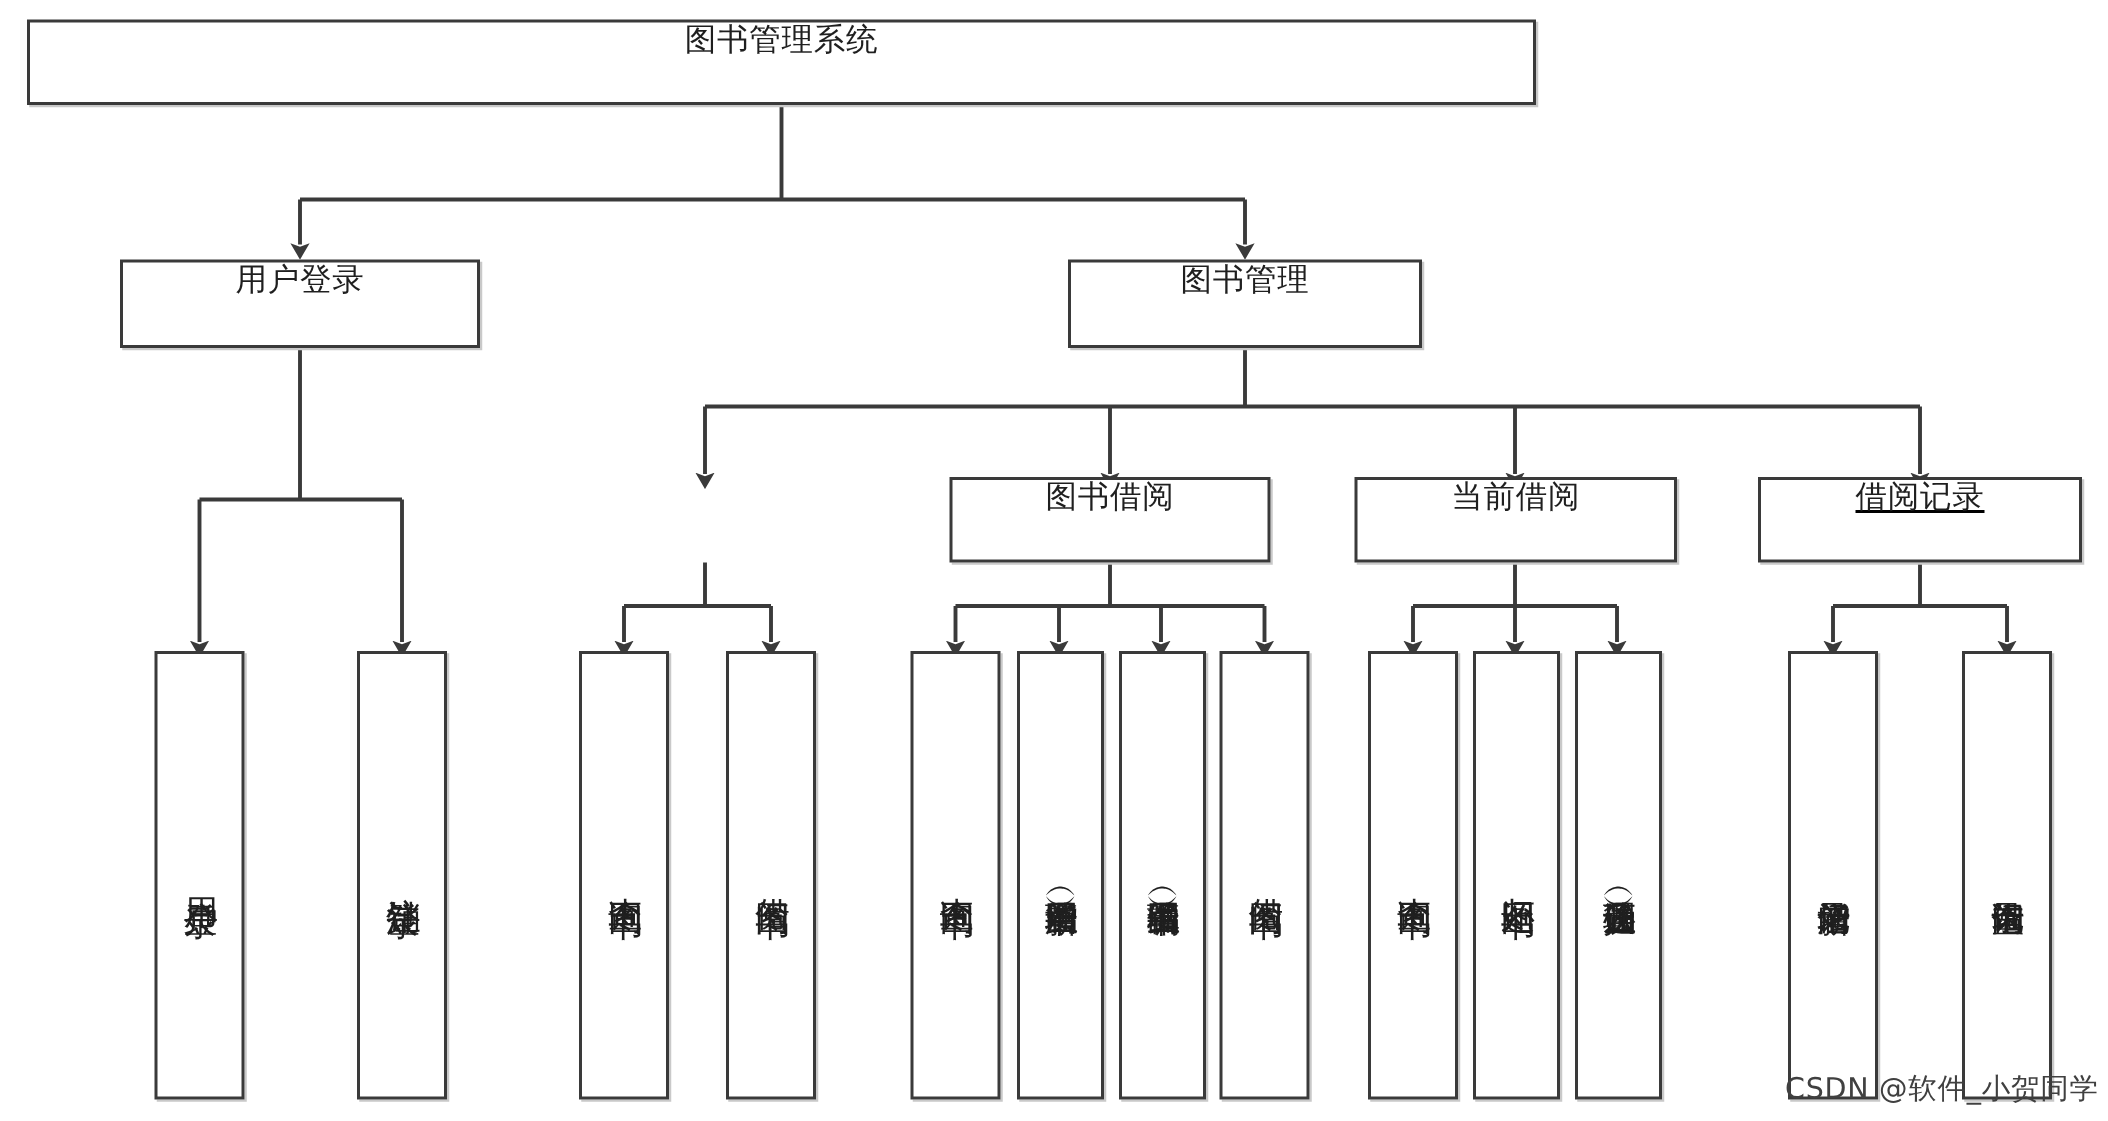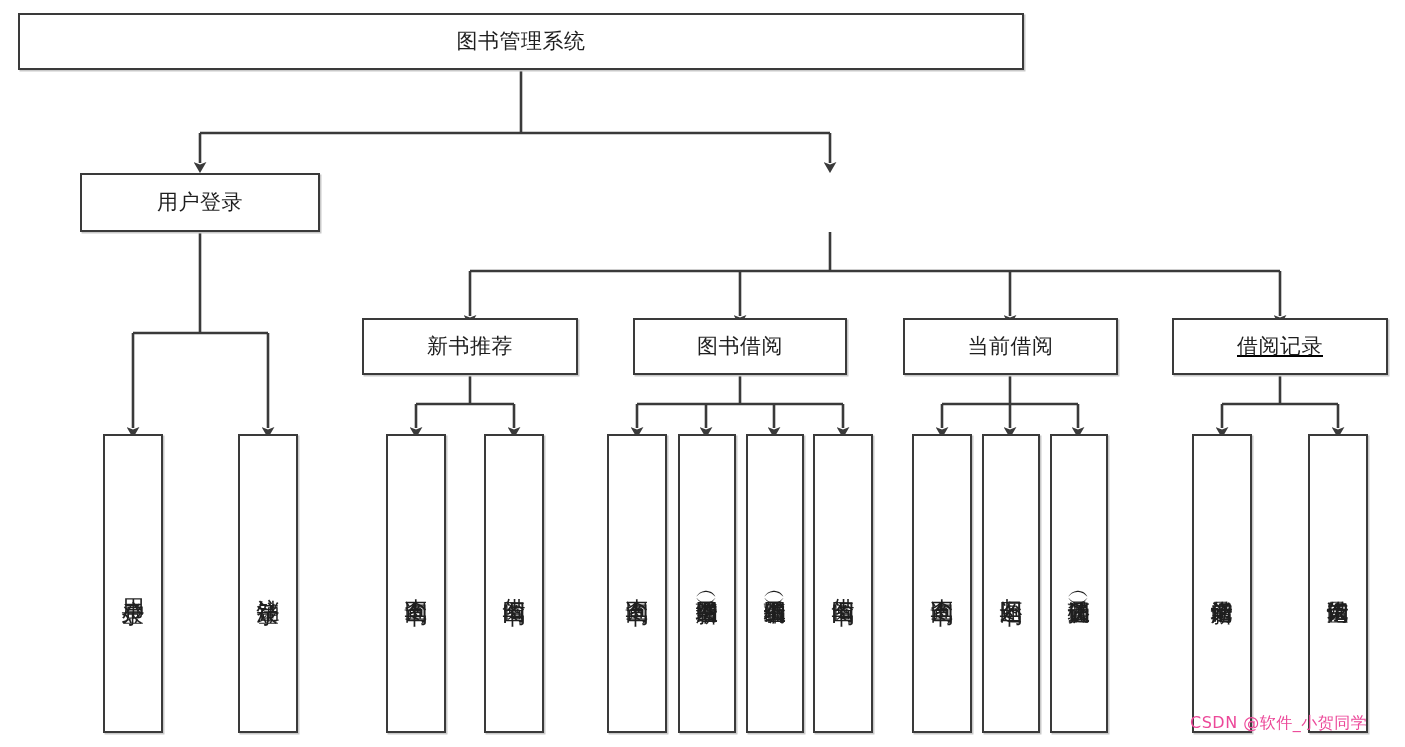--- a/index.html
+++ b/index.html
@@ -26,21 +26,20 @@
     height: 747px;
     pointer-events: none;
   }
   .node {
     position: absolute;
     box-sizing: border-box;
     background: #ffffff;
     border: 2.2px solid #3a3a3a;
     box-shadow: 1.5px 1.5px 0 0 #c9c9c9;
     display: flex;
-    align-items: center;
     justify-content: center;
     z-index: 2;
   }
   .node .lbl {
     color: #1f1f1f;
     font-size: 21px;
     line-height: 1.12;
     letter-spacing: 0.5px;
     white-space: nowrap;
     text-align: center;
@@ -64,22 +63,22 @@
     max-height: 100%;
     overflow: visible;
   }
   .node.vert.tight .lbl {
     font-size: 22px;
     letter-spacing: 0px;
     line-height: 1.06;
   }
   #watermark {
     position: absolute;
-    color: #ec4899;
-    font-size: 16px;
+    color: #404040;
+    font-size: 19px;
     letter-spacing: 0.5px;
     white-space: nowrap;
     z-index: 5;
     user-select: none;
   }
 </style>
 </head>
 <body>
 
 <div id="canvas">
@@ -137,24 +136,24 @@
   </svg>
 
   <div class="node horiz" style="left:18px; top:13px; width:1006px; height:57px;">
     <span class="lbl">图书管理系统</span>
   </div>
 
   <div class="node horiz" style="left:80px; top:173px; width:240px; height:59px;">
     <span class="lbl">用户登录</span>
   </div>
 
-
-  <div class="node horiz" style="left:362px; top:318px; width:216px; height:57px;">
-    <span class="lbl">新书推荐</span>
-  </div>
+  <div class="node horiz" style="left:712px; top:173px; width:236px; height:59px;">
+    <span class="lbl">图书管理</span>
+  </div>
+
 
   <div class="node horiz" style="left:903px; top:318px; width:215px; height:57px;">
     <span class="lbl">当前借阅</span>
   </div>
 
   <div class="node horiz" style="left:633px; top:318px; width:214px; height:57px;">
     <span class="lbl">图书借阅</span>
   </div>
 
   <div class="node horiz" style="left:1172px; top:318px; width:216px; height:57px;text-decoration:underline;">

